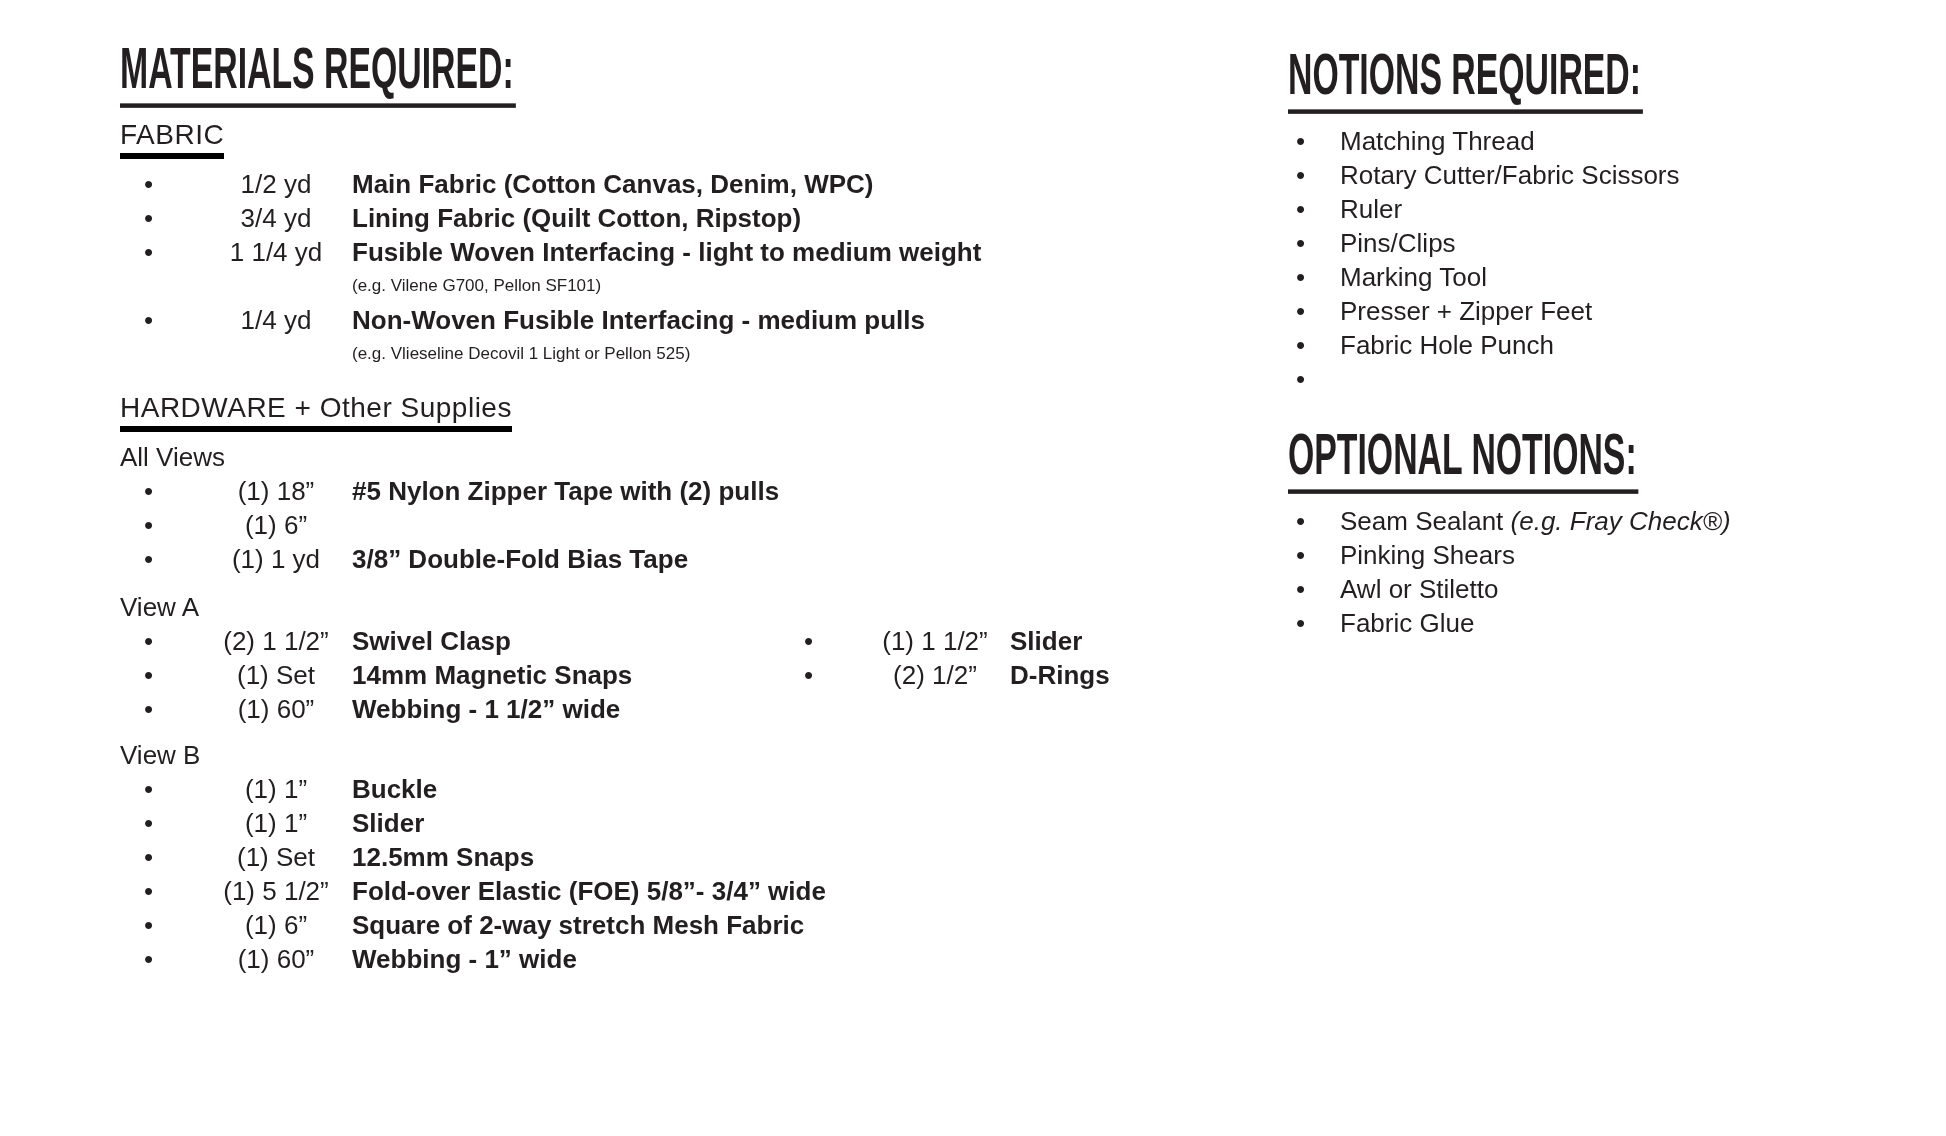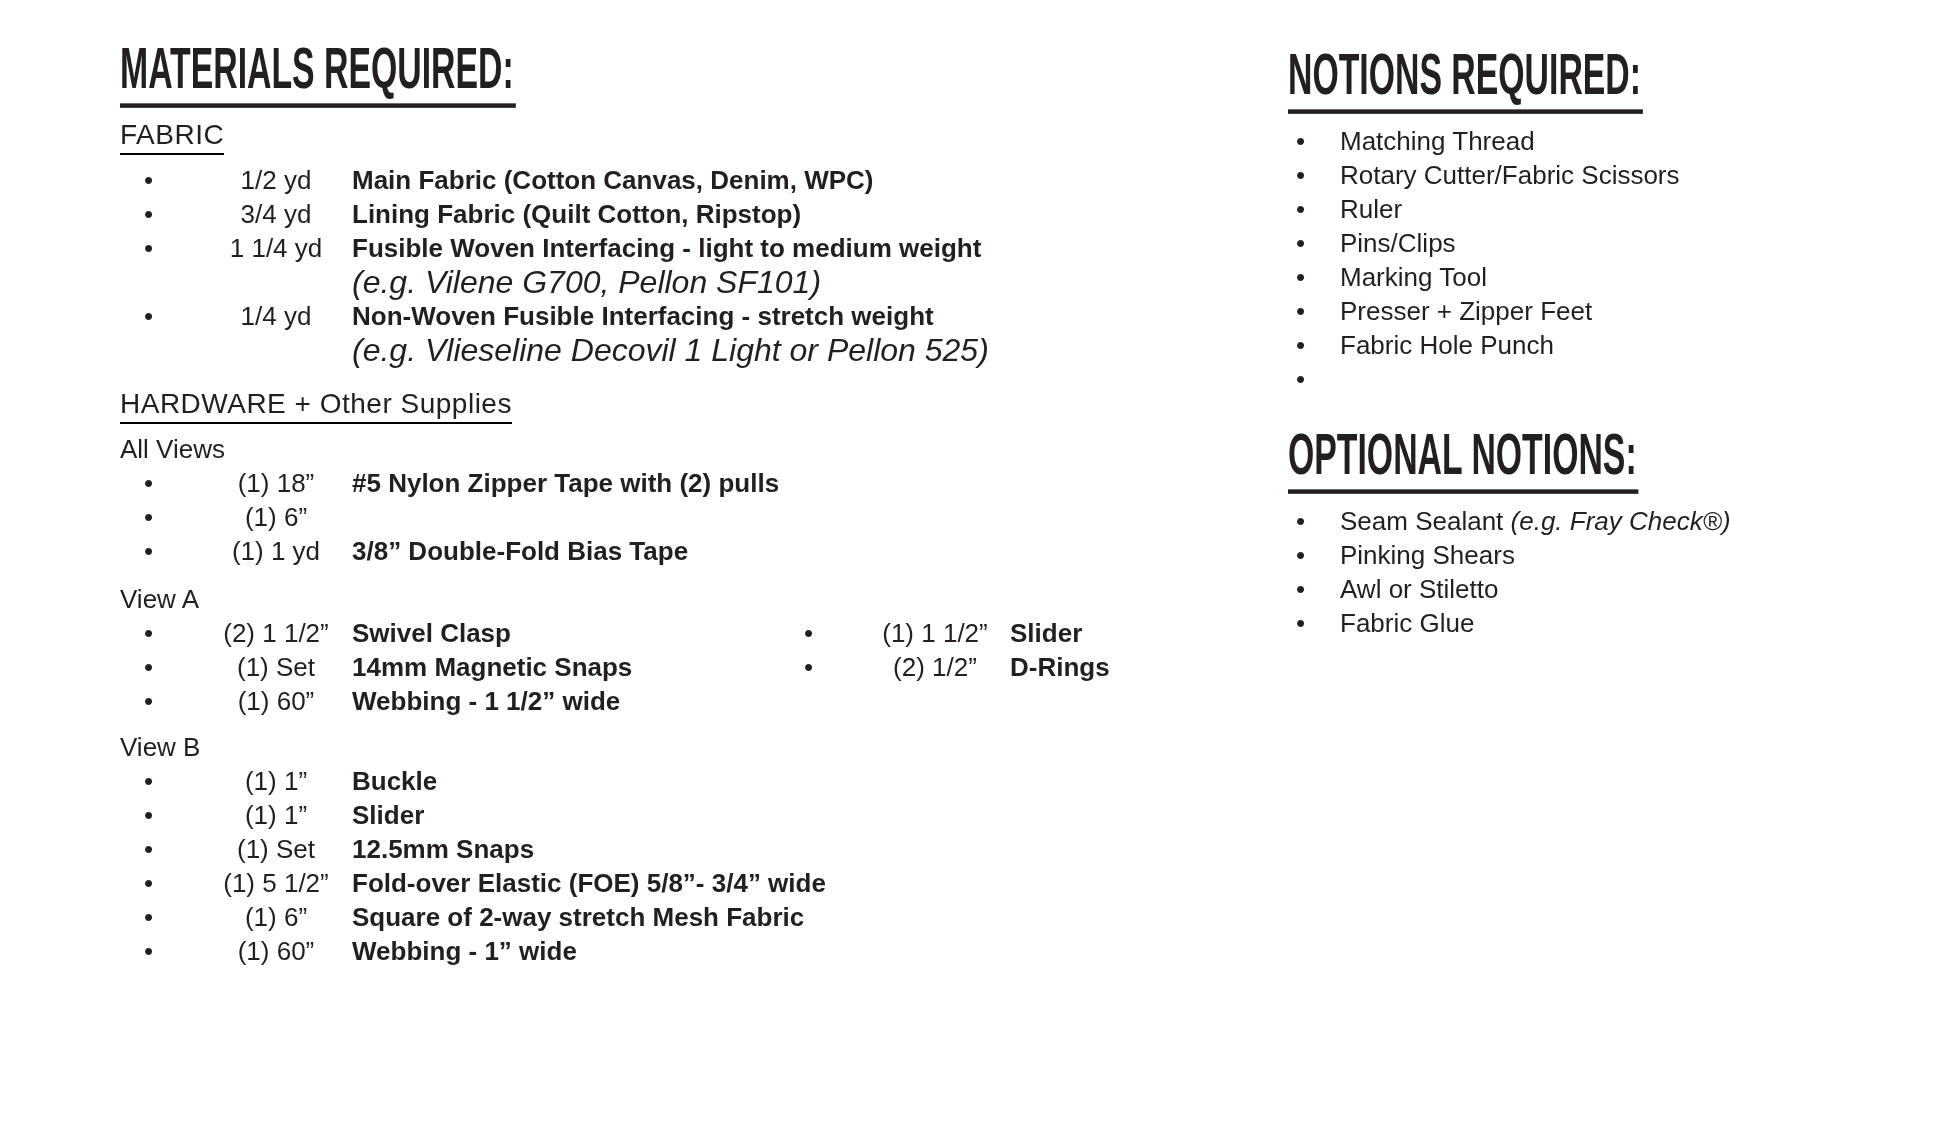--- a/index.html
+++ b/index.html
@@ -28,36 +28,35 @@
     border-bottom:4px solid #231f20;
     padding:2px 3px 6px 0;
   }
 
   .section-heading {
     display:table;
     font-size:28px;
     font-weight:400;
     line-height:34px;
     letter-spacing:0.5px;
-    border-bottom:2px solid #000000;
+    border-bottom:6px solid #000000;
     padding-bottom:1px;
     margin:0 0 8px 0;
   }
 
   .view-label { font-size:26px; line-height:34px; }
 
   .list { margin:0 0 2px 0; }
   .item { display:flex; align-items:baseline; padding-left:24px; font-size:26px; line-height:34px; }
   .item .bullet { width:56px; flex:none; }
   .item .qty    { width:152px; flex:none;text-align:center; }
   .item .desc   { flex:1;font-weight:bold; }
   .note {
     padding-left:232px;
-    font-size:32px; line-height:34px;
-    font-style:italic;
+    font-size:17px; line-height:34px;
   }
 
   .gap-s { height:12px; }
   .gap-m { height:18px; }
 
   
   .va-grid  { display:flex; }
   .va-left  { width:672px; flex:none; }
   .va-right { flex:1; }
   .va-right .item { padding-left:12px; }
@@ -94,21 +93,21 @@
       </div>
       <div class="item">
         <span class="bullet">•</span>
         <span class="qty">1 1/4 yd</span>
         <span class="desc">Fusible Woven Interfacing - light to medium weight</span>
       </div>
       <div class="note">(e.g. Vilene G700, Pellon SF101)</div>
       <div class="item">
         <span class="bullet">•</span>
         <span class="qty">1/4 yd</span>
-        <span class="desc">Non-Woven Fusible Interfacing - stretch weight</span>
+        <span class="desc">Non-Woven Fusible Interfacing - medium pulls</span>
       </div>
       <div class="note">(e.g. Vlieseline Decovil 1 Light or Pellon 525)</div>
     </div>
 
     <div class="gap-m"></div>
 
     <h2 class="section-heading">HARDWARE + Other Supplies</h2>
 
     <div class="view-label">All Views</div>
     <div class="list">

